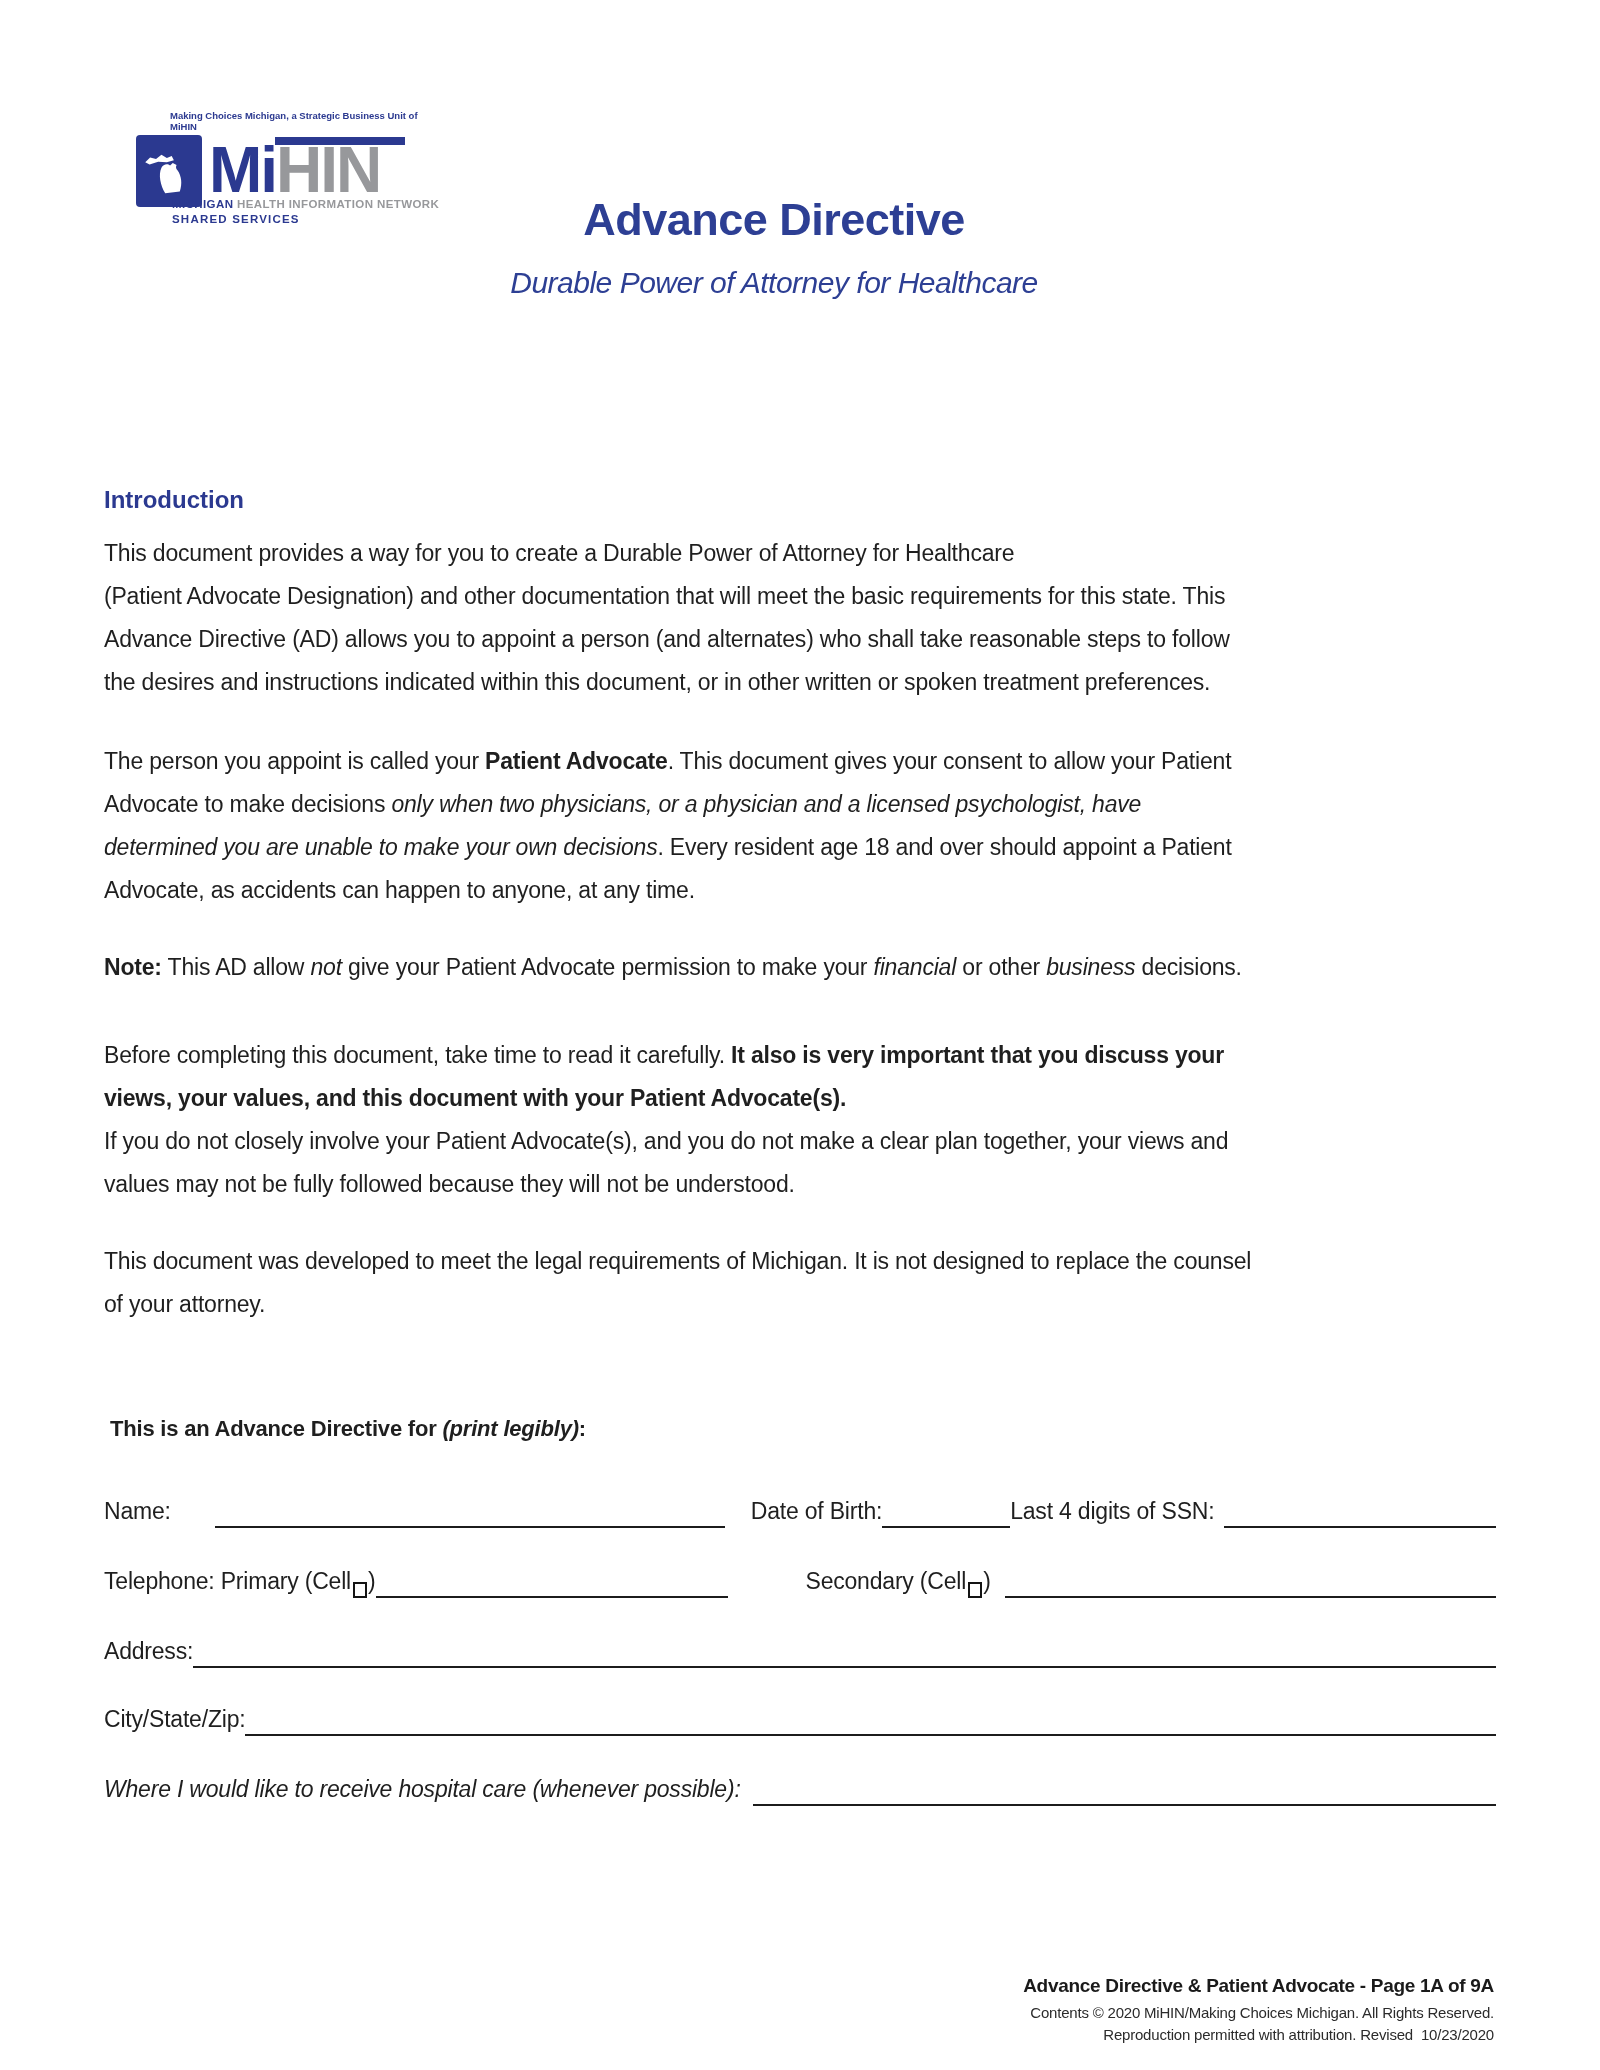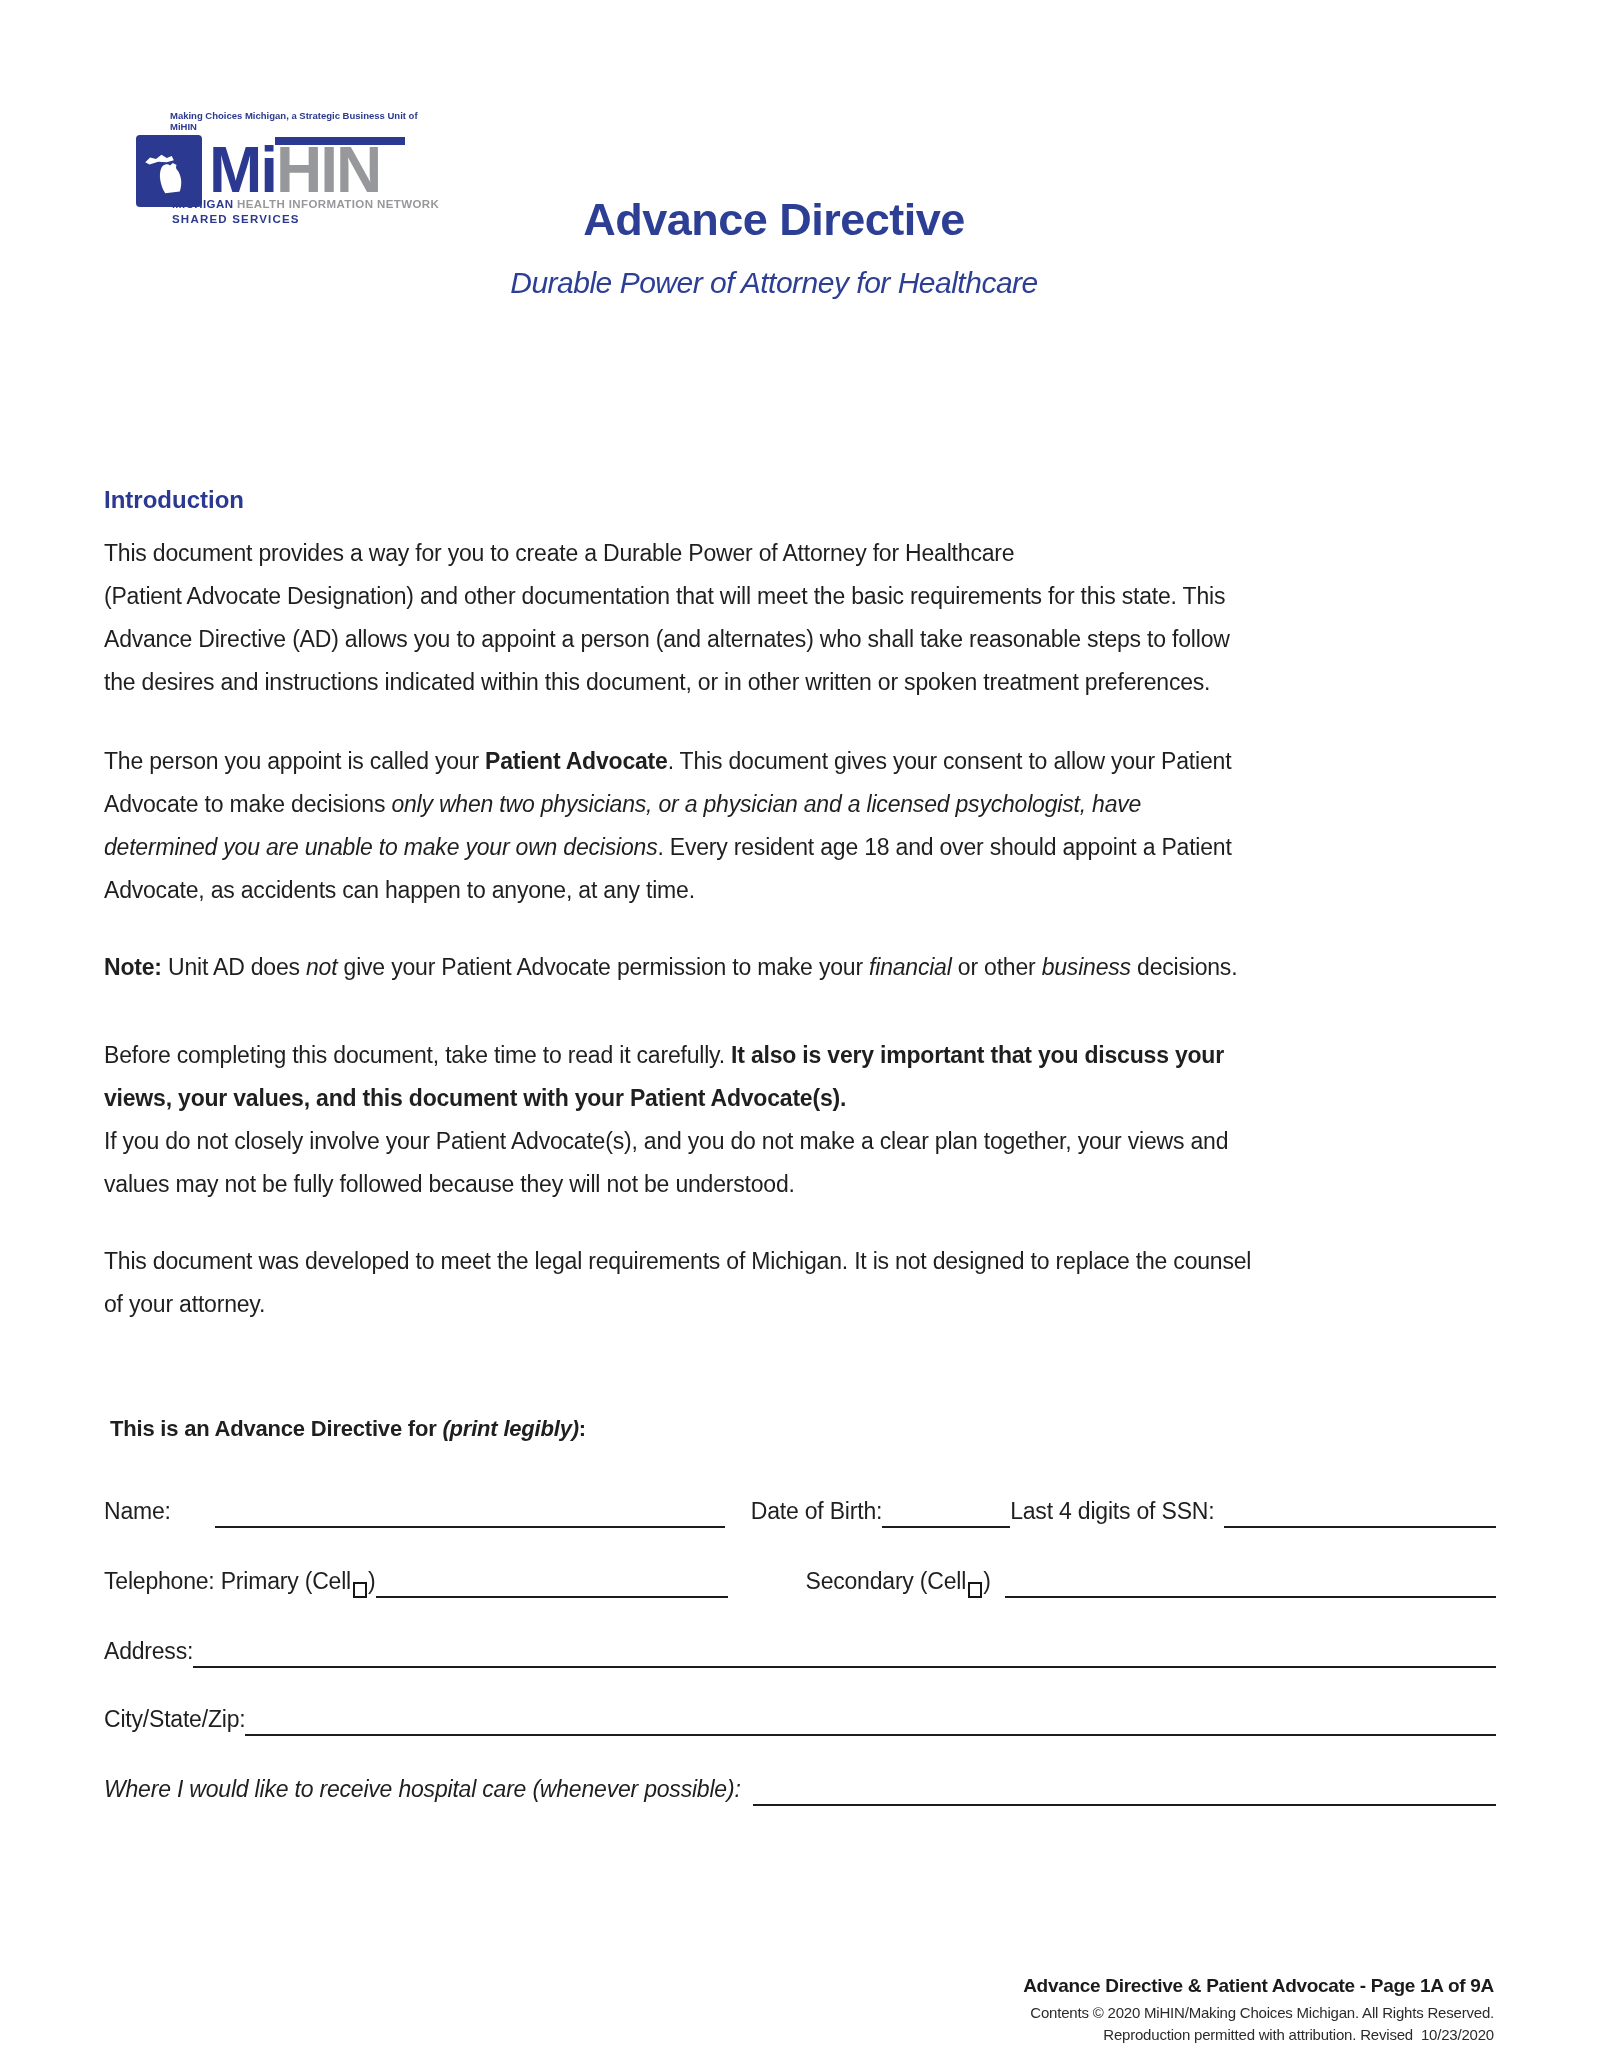--- a/index.html
+++ b/index.html
@@ -79,21 +79,21 @@
   </div>
 
   <div class="titles">
     <div class="doc-title">Advance Directive</div>
     <div class="doc-sub">Durable Power of Attorney for Healthcare</div>
   </div>
 
   <div class="intro-heading">Introduction</div>
   <p class="para p1"><span>This document provides a way for you to create a Durable Power of Attorney for Healthcare</span><br><span>(Patient Advocate Designation) and other documentation that will meet the basic requirements for this state. This</span><br><span>Advance Directive (AD) allows you to appoint a person (and alternates) who shall take reasonable steps to follow</span><br><span>the desires and instructions indicated within this document, or in other written or spoken treatment preferences.</span></p>
   <p class="para p2"><span>The person you appoint is called your </span><span style="font-weight: 700;">Patient Advocate</span><span>. This document gives your consent to allow your Patient</span><br><span>Advocate to make decisions </span><span style="font-style: italic;">only when two physicians, or a physician and a licensed psychologist, have</span><br><span style="font-style: italic;">determined you are unable to make your own decisions</span><span>. Every resident age 18 and over should appoint a Patient</span><br><span>Advocate, as accidents can happen to anyone, at any time.</span></p>
-  <p class="para pnote"><span style="font-weight: 700;">Note:</span><span> Unit AD does </span><span style="font-style: italic;">not</span><span> give your Patient Advocate permission to make your </span><span style="font-style: italic;">financial</span><span> or other </span><span style="font-style: italic;">business</span><span> decisions.</span></p>
+  <p class="para pnote"><span style="font-weight: 700;">Note:</span><span> This AD allow </span><span style="font-style: italic;">not</span><span> give your Patient Advocate permission to make your </span><span style="font-style: italic;">financial</span><span> or other </span><span style="font-style: italic;">business</span><span> decisions.</span></p>
   <p class="para p3"><span>Before completing this document, take time to read it carefully. </span><span style="font-weight: 700;">It also is very important that you discuss your</span><br><span style="font-weight: 700;">views, your values, and this document with your Patient Advocate(s).</span><br><span>If you do not closely involve your Patient Advocate(s), and you do not make a clear plan together, your views and</span><br><span>values may not be fully followed because they will not be understood.</span></p>
   <p class="para p4"><span>This document was developed to meet the legal requirements of Michigan. It is not designed to replace the counsel</span><br><span>of your attorney.</span></p>
 
   <div class="form-heading"><span style="font-weight: 700;">This is an Advance Directive for </span><span style="font-weight: 700; font-style: italic;">(print legibly)</span><span style="font-weight: 700;">:</span></div>
 
   <div class="frow row-name">
     <span class="lbl">Name:</span>
     <span class="blank" style="width:510px; margin-left:44px;"></span>
     <span class="lbl" style="margin-left:26px;">Date of Birth:</span>
     <span class="blank" style="width:128px;"></span>

